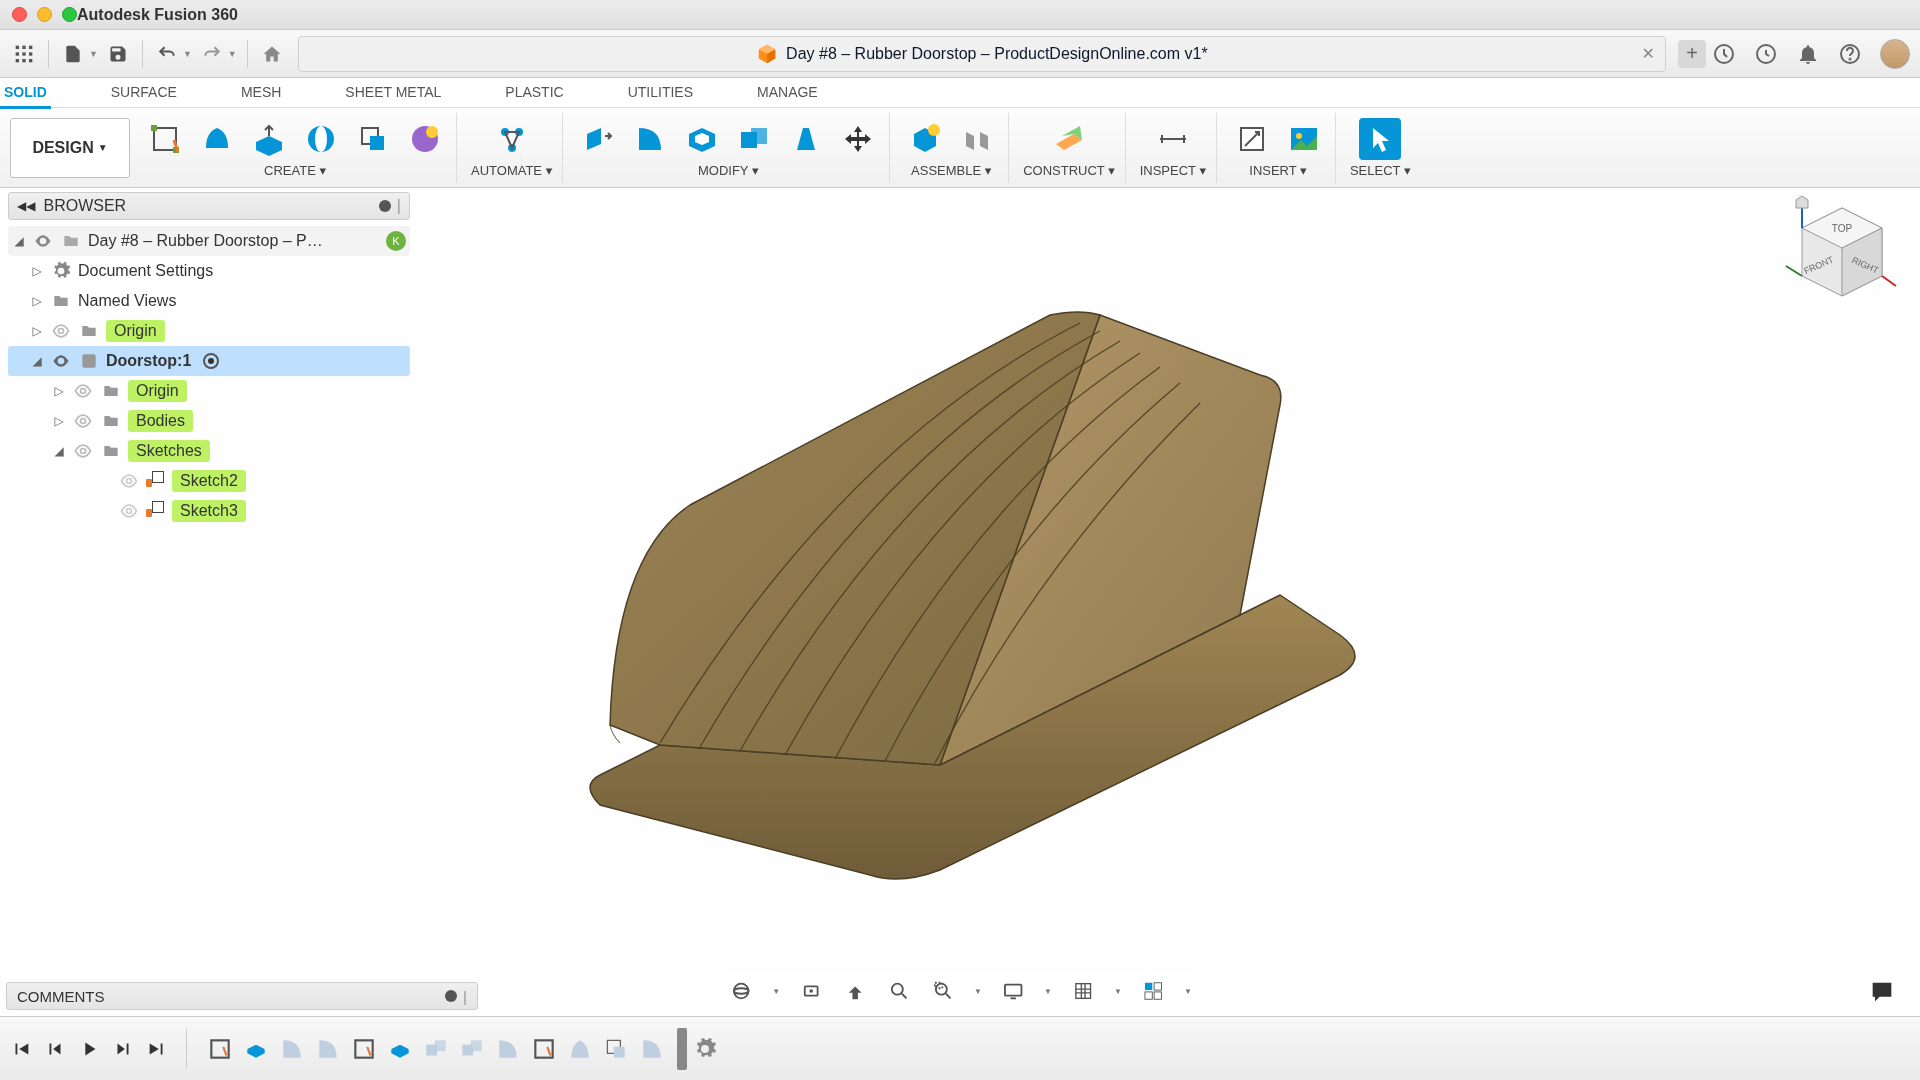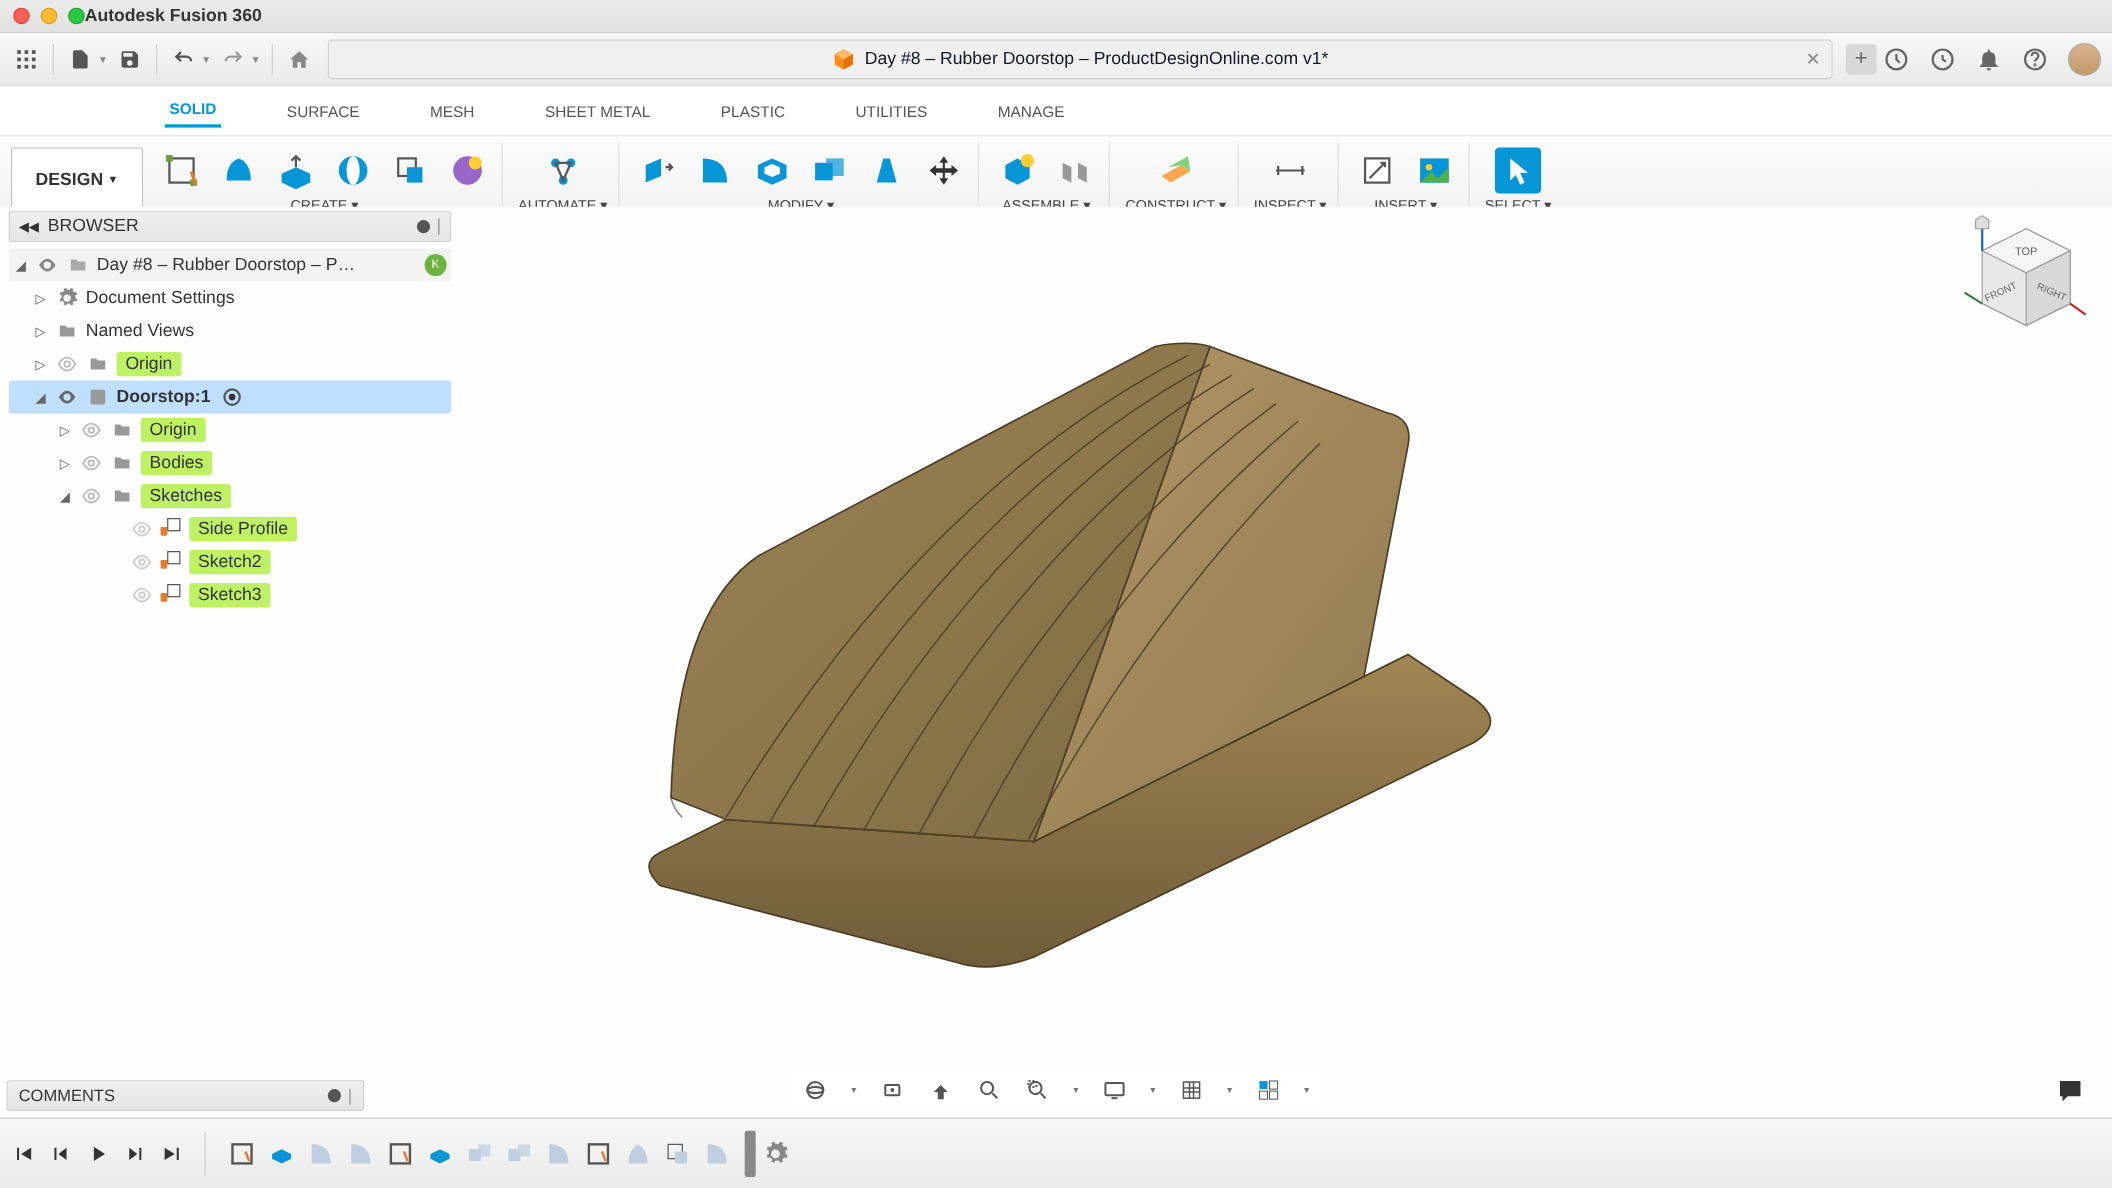--- a/index.html
+++ b/index.html
@@ -24,21 +24,21 @@
   .doc-tab { flex: 1; display: flex; align-items: center; justify-content: center; gap: 8px; background: #f0f0f0; height: 36px; margin: 0 6px; border: 1px solid #d0d0d0; border-radius: 4px; position: relative; padding: 0 50px; }
   .doc-tab .tabtext { font-size: 16px; color: #0f172a; }
   .doc-tab .tabclose { position: absolute; right: 10px; color: #888; font-size: 16px; }
   .doc-tab svg { width: 22px; height: 22px; }
   .plus-tab { width: 28px; height: 28px; background: #d8d8d8; border-radius: 4px; display: flex; align-items: center; justify-content: center; color: #666; font-size: 20px; }
   .qa-right { display: flex; gap: 18px; align-items: center; margin-left: auto; color: #666; }
   .qa-right .qi { width: 24px; height: 24px; }
   .avatar { width: 30px; height: 30px; border-radius: 50%; background: linear-gradient(#d9b38c,#c19a6b); border: 1px solid #aaa; }
 
   
-  .ribbon-tabs { height: 46px; background: #fff; display: flex; align-items: center; padding-left: 150px; gap: 56px; font-size: 14px; color: #555; border-bottom: 1px solid #ddd; }
+  .ribbon-tabs { height: 30px; background: #fff; display: flex; align-items: flex-start; gap: 56px; font-size: 14px; color: #555; border-bottom: 1px solid #ddd; }
   .rtab { padding: 6px 4px; }
   .rtab.active { color: #0696d7; border-bottom: 3px solid #0696d7; font-weight: 600; }
 
   
   .ribbon { height: 80px; background: linear-gradient(#fdfdfd,#f0f0f0); display: flex; align-items: center; padding: 0 10px; border-bottom: 1px solid #ccc; gap: 4px; }
   .design-btn { width: 120px; height: 60px; background: #fff; border: 1px solid #c0c0c0; border-radius: 3px; display: flex; align-items: center; justify-content: center; font-size: 16px; font-weight: 600; color: #333; gap: 4px; }
   .rgroup { display: flex; flex-direction: column; align-items: center; gap: 3px; padding: 0 10px; height: 70px; justify-content: center; border-right: 1px solid #ddd; }
   .rgroup:last-child { border-right: none; }
   .ricons { display: flex; gap: 10px; }
   .ricon { width: 42px; height: 42px; display: flex; align-items: center; justify-content: center; border-radius: 4px; }
@@ -74,21 +74,21 @@
   .node .label-pill { background: #bef264; padding: 2px 8px; border-radius: 3px; }
 
   
   .model-area { position: absolute; inset: 0; }
   .model-svg { position: absolute; left: 50%; top: 48%; transform: translate(-50%,-50%); }
 
   .viewcube-wrap { position: absolute; top: 6px; right: 18px; width: 120px; height: 130px; }
   .viewcube-svg { width: 100%; height: 100%; }
 
   
-  .comments-bar { background: linear-gradient(#f0f0f0,#e4e4e4); border: 1px solid #ccc; border-radius: 3px; height: 28px; display: flex; align-items: center; padding: 0 10px; font-size: 15px; color: #333; position: absolute; left: 6px; bottom: 6px; width: 325px; }
+  .comments-bar { background: linear-gradient(#f0f0f0,#e4e4e4); border: 1px solid #ccc; border-radius: 3px; height: 28px; display: flex; align-items: center; padding: 0 10px; font-size: 15px; color: #333; position: absolute; left: 6px; bottom: 6px; width: 472px; }
   .comments-bar .right { margin-left: auto; display:flex; gap:6px; align-items:center; }
   .comments-bar .dot { width: 12px; height: 12px; background: #555; border-radius: 50%; }
 
   
   .nav-toolbar { position: absolute; bottom: 8px; left: 50%; transform: translateX(-50%); display: flex; gap: 18px; align-items: center; background: rgba(255,255,255,0.6); padding: 4px 8px; border-radius: 4px; }
   .nav-toolbar .ni { width: 26px; height: 26px; color: #555; display:flex; align-items:center; justify-content:center; }
   .nav-toolbar .ni svg { width: 22px; height: 22px; }
   .ncarrot { font-size: 8px; color: #777; }
 
   .speech { position: absolute; bottom: 10px; right: 24px; width: 28px; height: 28px; }
@@ -507,30 +507,20 @@
             </svg>
           </span>
         <span class="nicon">
             <svg viewBox="0 0 24 24" fill="#999">
               <path d="M4 6h6l2 2h8v10H4z"></path>
             </svg>
           </span>
         <span class="label-pill">Sketches</span>
       </div>
 
-      <div class="node indent4">
-        <span class="nicon vis">
-            <svg viewBox="0 0 24 24" fill="none" stroke="#ccc" stroke-width="2">
-              <path d="M3 12s4-7 9-7 9 7 9 7-4 7-9 7-9-7-9-7z"></path>
-              <circle cx="12" cy="12" r="3"></circle>
-            </svg>
-          </span>
-        <span class="sketch-ico"></span>
-        <span class="label-pill">Side Profile</span>
-      </div>
       <div class="node indent4">
         <span class="nicon vis">
             <svg viewBox="0 0 24 24" fill="none" stroke="#ccc" stroke-width="2">
               <path d="M3 12s4-7 9-7 9 7 9 7-4 7-9 7-9-7-9-7z"></path>
               <circle cx="12" cy="12" r="3"></circle>
             </svg>
           </span>
         <span class="sketch-ico"></span>
         <span class="label-pill">Sketch2</span>
       </div>

